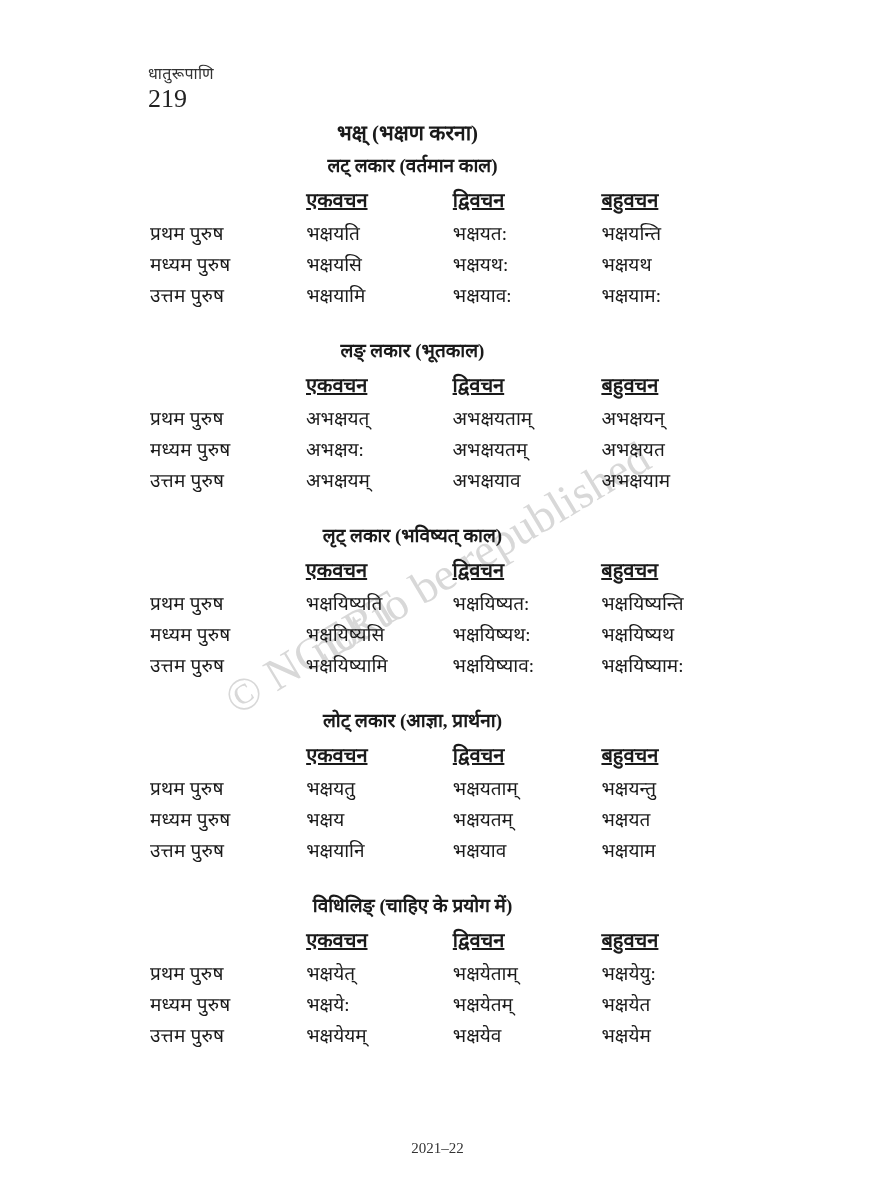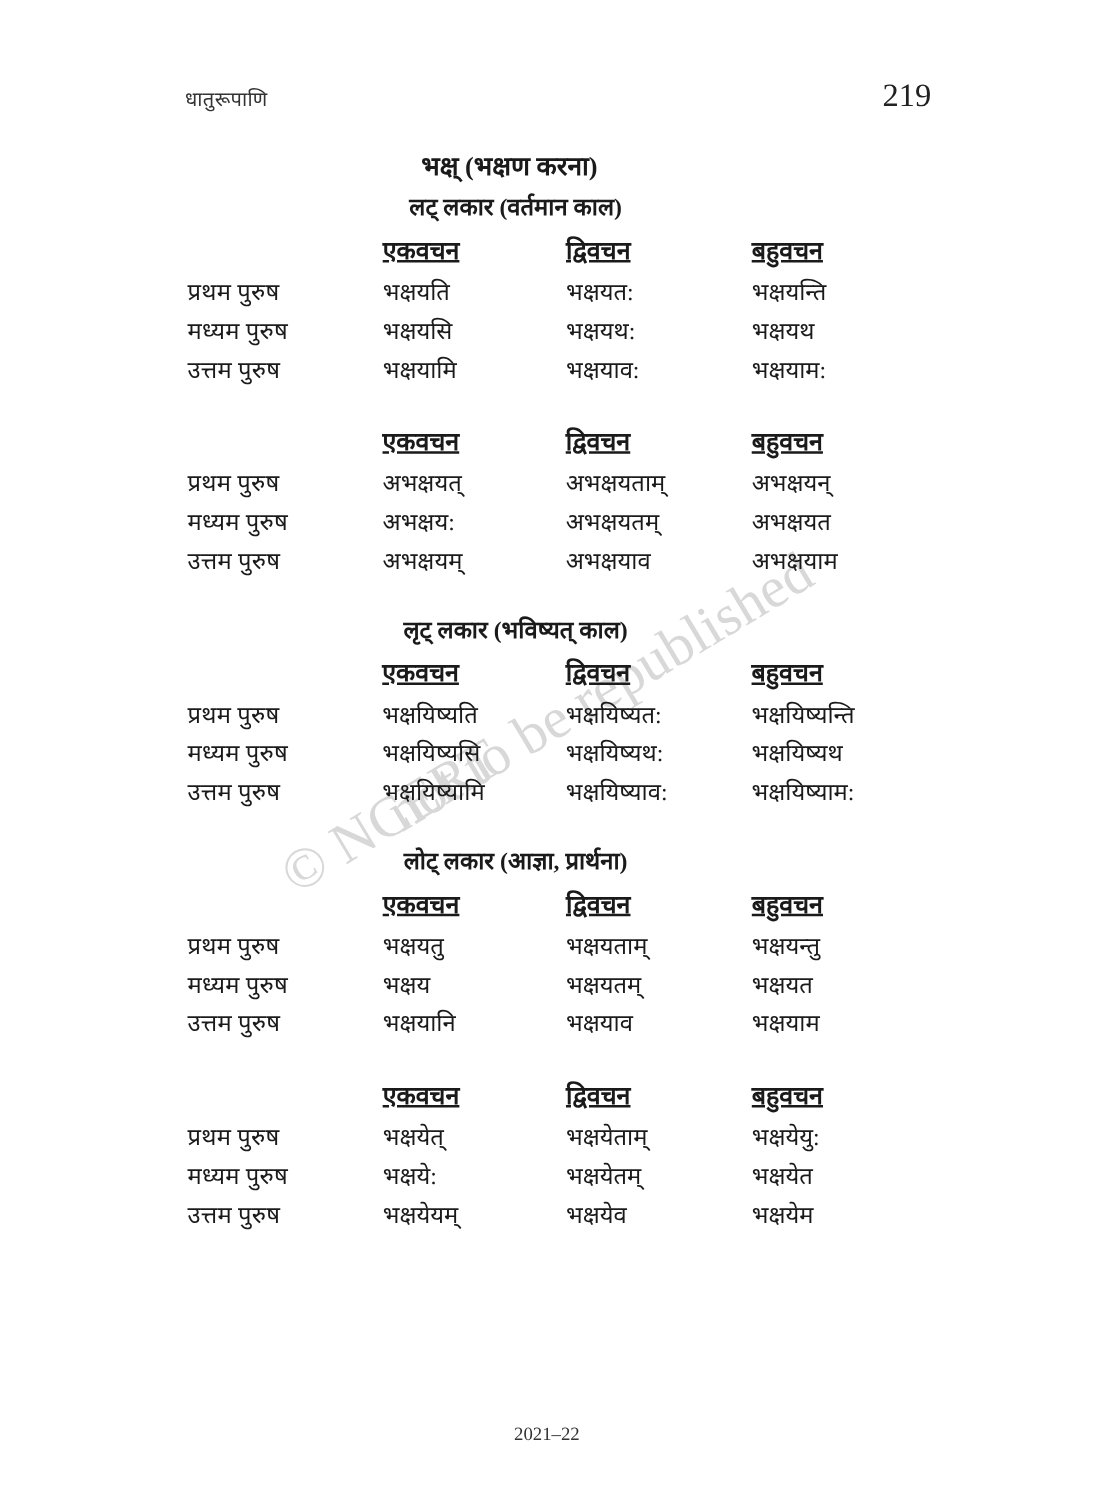--- a/index.html
+++ b/index.html
@@ -21,24 +21,24 @@
     height: 1195px;
     box-sizing: border-box;
     padding: 0;
   }
 
   
   .page-header {
     position: absolute;
     top: 62px;
     left: 148px;
-    right: 130px;
+    right: 144px;
     display: flex;
     align-items: baseline;
-    justify-content: space-between;
+    flex-direction: column;
   }
   .header-chapter {
     font-size: 16px;
     color: #333;
     letter-spacing: 0.3px;
   }
   .header-pageno {
     font-size: 26px;
     color: #222;
   }
@@ -181,20 +181,21 @@
             <td>भक्षयाव:</td>
             <td>भक्षयाम:</td>
           </tr>
         </tbody>
       </table>
     </div>
 
     <div class="spacer-md"></div>
 
     <div class="block">
+      <div class="block-title">लङ् लकार (भूतकाल)</div>
       <table class="conj">
         <thead>
           <tr>
             <th class="col-person"></th>
             <th class="col-eka">एकवचन</th>
             <th class="col-dvi">द्विवचन</th>
             <th class="col-bahu">बहुवचन</th>
           </tr>
         </thead>
         <tbody>
@@ -288,20 +289,21 @@
             <td>भक्षयाव</td>
             <td>भक्षयाम</td>
           </tr>
         </tbody>
       </table>
     </div>
 
     <div class="spacer-md"></div>
 
     <div class="block">
+      <div class="block-title">विधिलिङ् (चाहिए  के प्रयोग में)</div>
       <table class="conj">
         <thead>
           <tr>
             <th class="col-person"></th>
             <th class="col-eka">एकवचन</th>
             <th class="col-dvi">द्विवचन</th>
             <th class="col-bahu">बहुवचन</th>
           </tr>
         </thead>
         <tbody>

